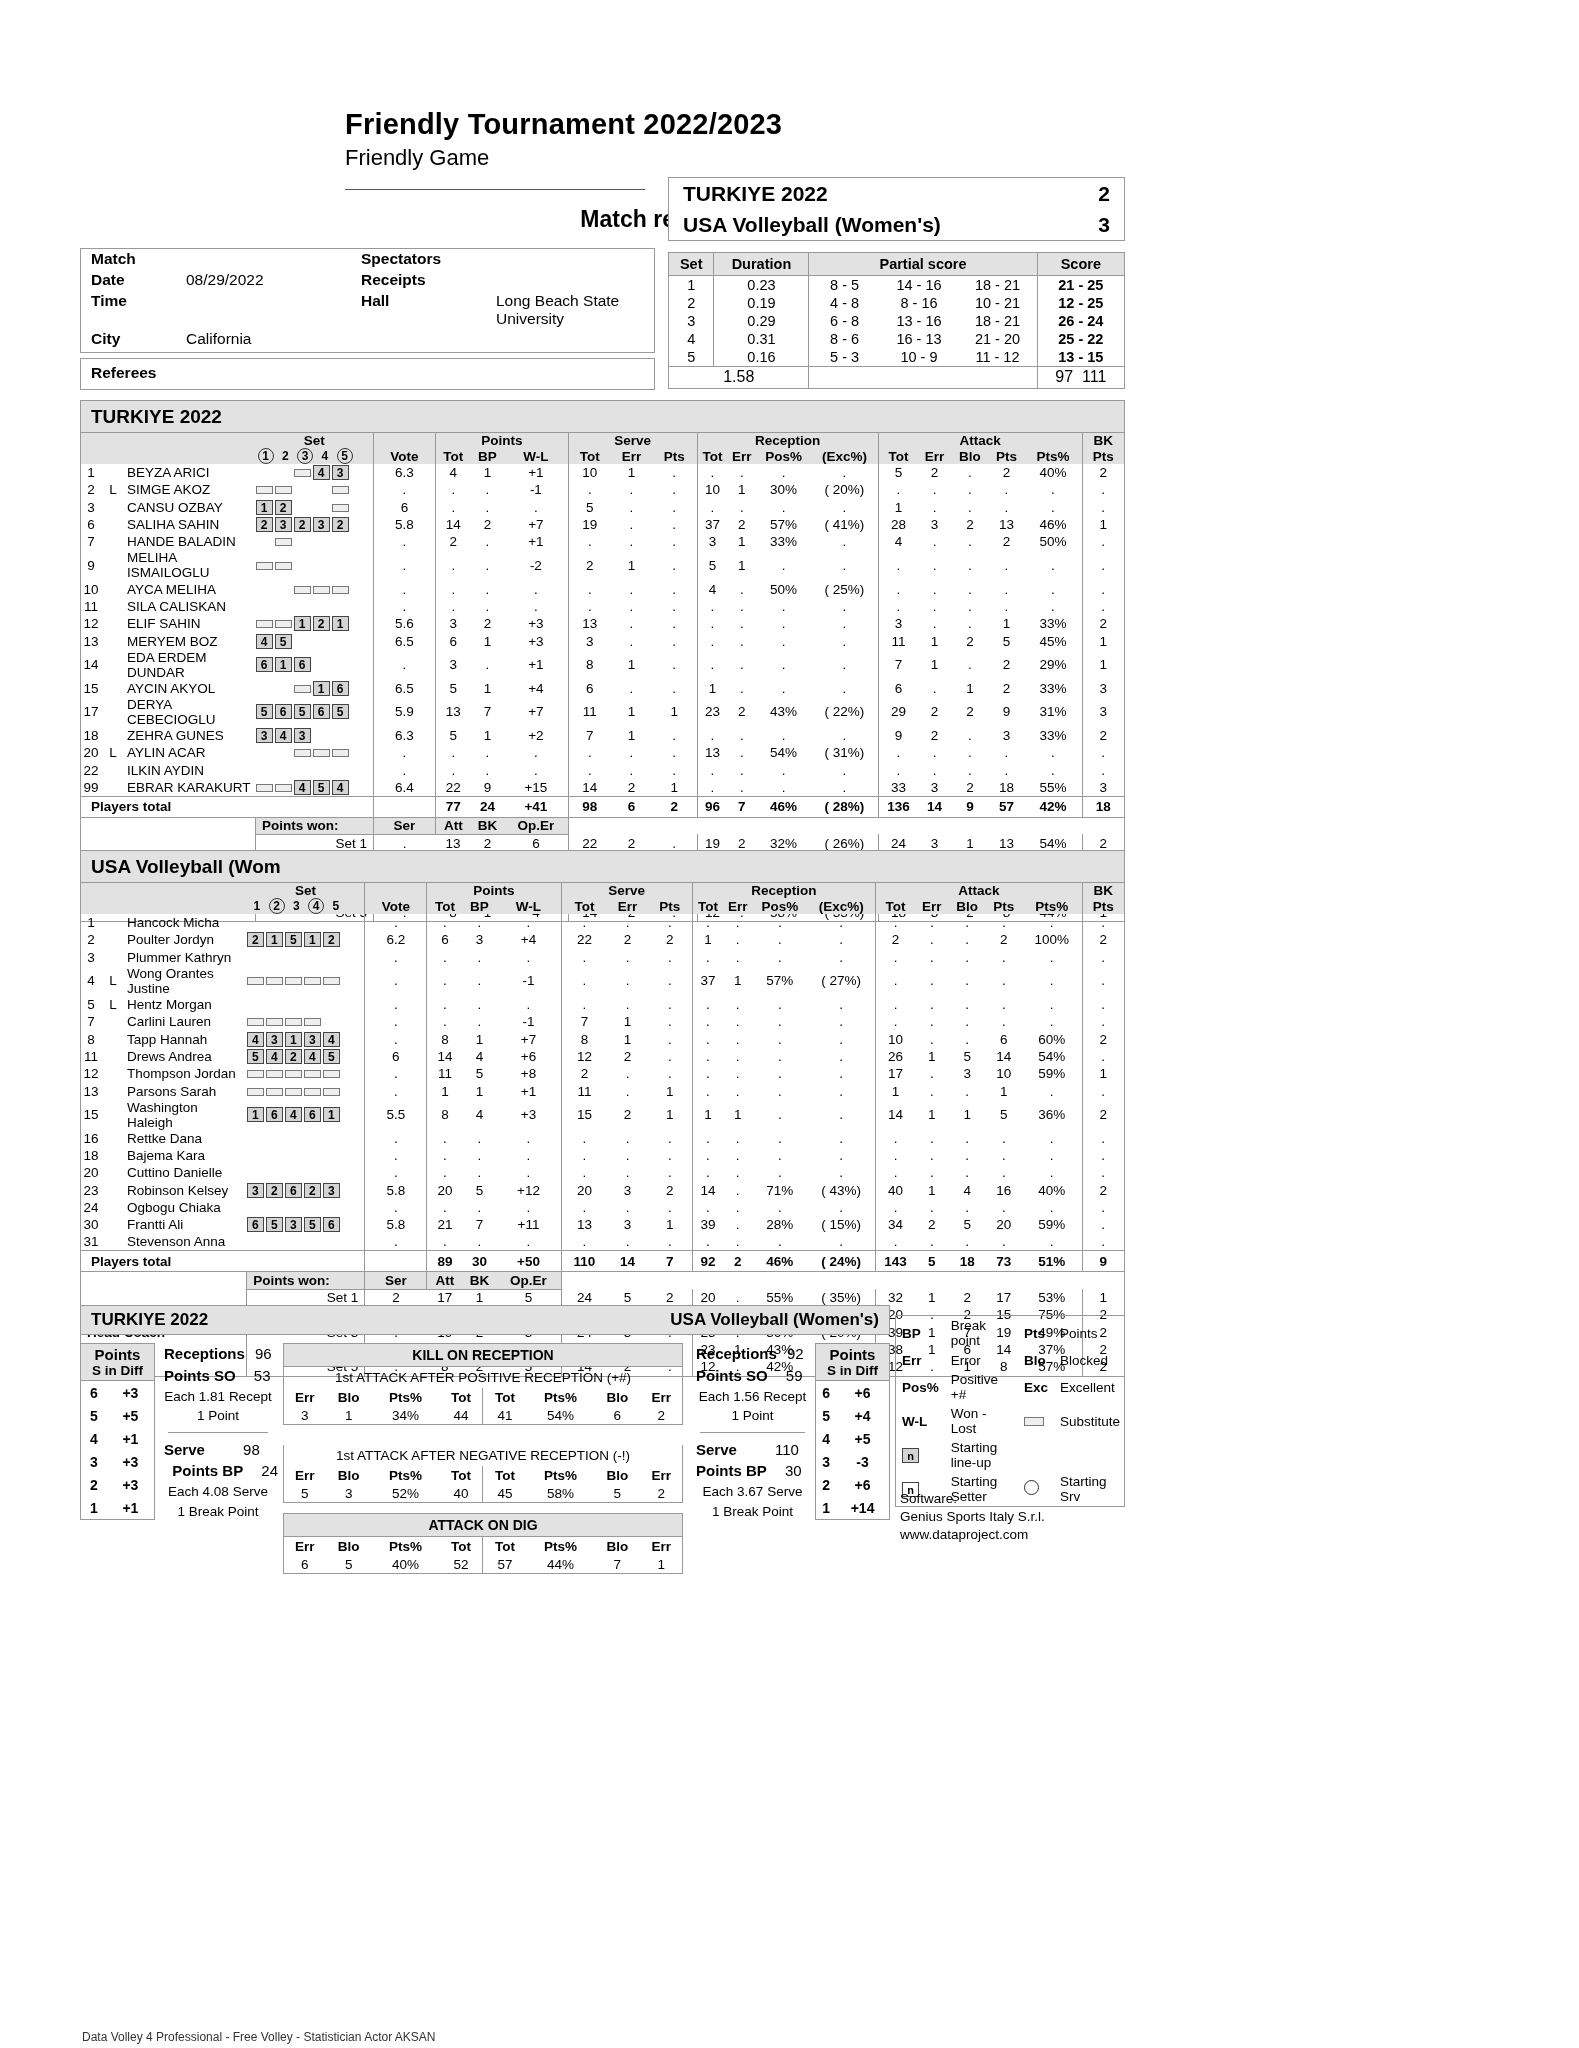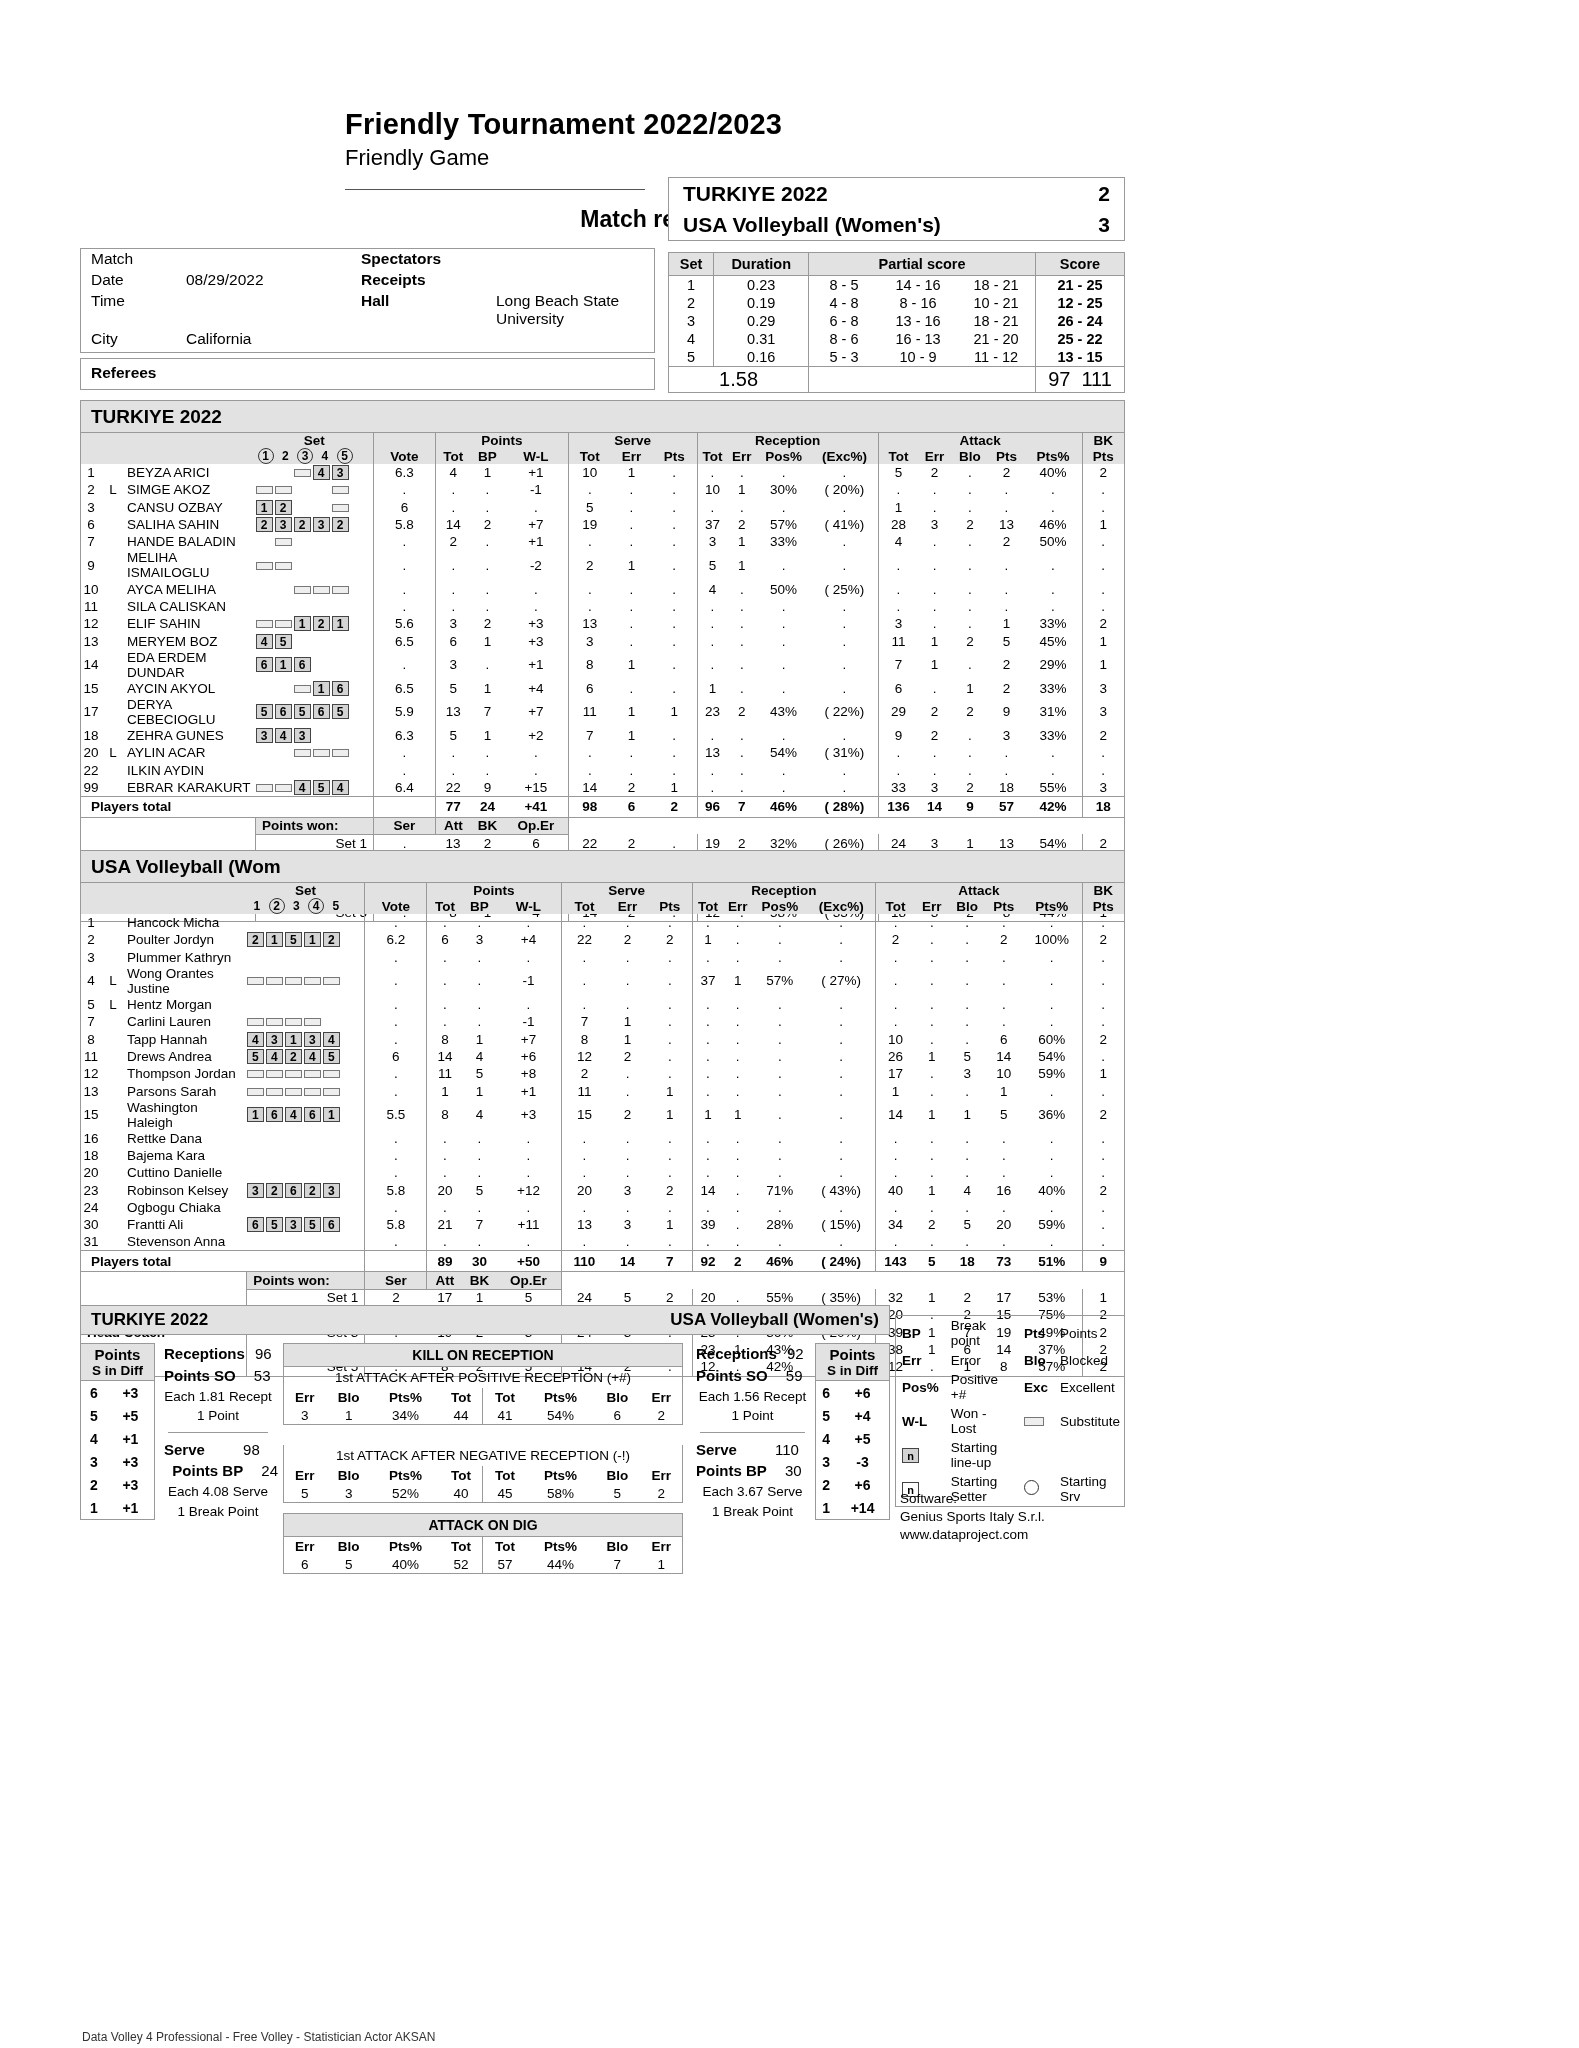--- a/index.html
+++ b/index.html
@@ -17,21 +17,21 @@
   .hdr h1 { margin:0; font-size:29px; font-weight:bold; letter-spacing:.2px; }
   .hdr h2 { margin:4px 0 0 0; font-size:22px; font-weight:normal; }
   .hdr-rule { margin-top:18px; border-top:1px solid #555; width:300px; }
   .match-report { margin-top:16px; font-size:23px; font-weight:bold; text-align:center; width:610px;}
 
   
   .matchbox { position:absolute; left:80px; top:248px; width:575px; height:105px;
               border:1px solid #999; }
   .matchbox table { width:100%; border-collapse:collapse; font-size:15.5px; }
   .matchbox td { padding:1px 0; height:21px; vertical-align:top; }
-  .lbl { font-weight:normal; padding-left:10px !important; width:105px;}
+  .lbl { font-weight:bold; padding-left:10px !important; width:105px;}
   .val { width:175px; }
   .lbl2 { font-weight:bold; width:135px; }
 
   .referees { position:absolute; left:80px; top:358px; width:575px; height:32px;
               border:1px solid #999; }
   .referees .lbl { font-weight:bold; font-size:15.5px; padding:5px 0 0 10px; display:block;}
 
   
   .scorebox { position:absolute; left:668px; top:177px; width:457px; height:64px;
               border:1px solid #999; background:#fff; }
@@ -39,21 +39,21 @@
                         padding:0 14px; height:31px; font-size:21px; font-weight:bold; }
   .scorebox .teamline .sc { font-size:21px; font-weight:bold; }
 
   .settable { position:absolute; left:668px; top:252px; width:457px; border:1px solid #999; }
   .settable table { width:100%; border-collapse:collapse; font-size:14.5px; }
   .settable thead td { background:#e2e2e2; font-weight:bold; text-align:center;
                        height:22px; border-bottom:1px solid #999; }
   .settable tbody td { text-align:center; height:17.5px; }
   .settable .vl { border-left:1px solid #999; }
   .settable .fs { font-weight:bold; }
-  .settable tfoot td { border-top:1px solid #999; height:22px; text-align:center; font-size:20px;}
+  .settable tfoot td { border-top:1px solid #999; height:22px; text-align:center; font-size:16px;}
 
   
   .teamblock { position:absolute; left:80px; width:1045px; border:1px solid #999; }
   .tb-head { background:#e2e2e2; border-bottom:1px solid #999; position:relative; height:32px; }
   .tb-head .tname { position:absolute; left:10px; top:5px; font-size:19px; font-weight:bold; }
 
   .statgrid { width:100%; border-collapse:collapse; font-size:13.5px; }
   .statgrid td { padding:0; height:17.3px; text-align:center; }
   .grp { background:#e2e2e2;margin-top:47px; }
   .hrow1 td, .hrow2 td { background:#e2e2e2; height:15px; font-weight:bold; }

